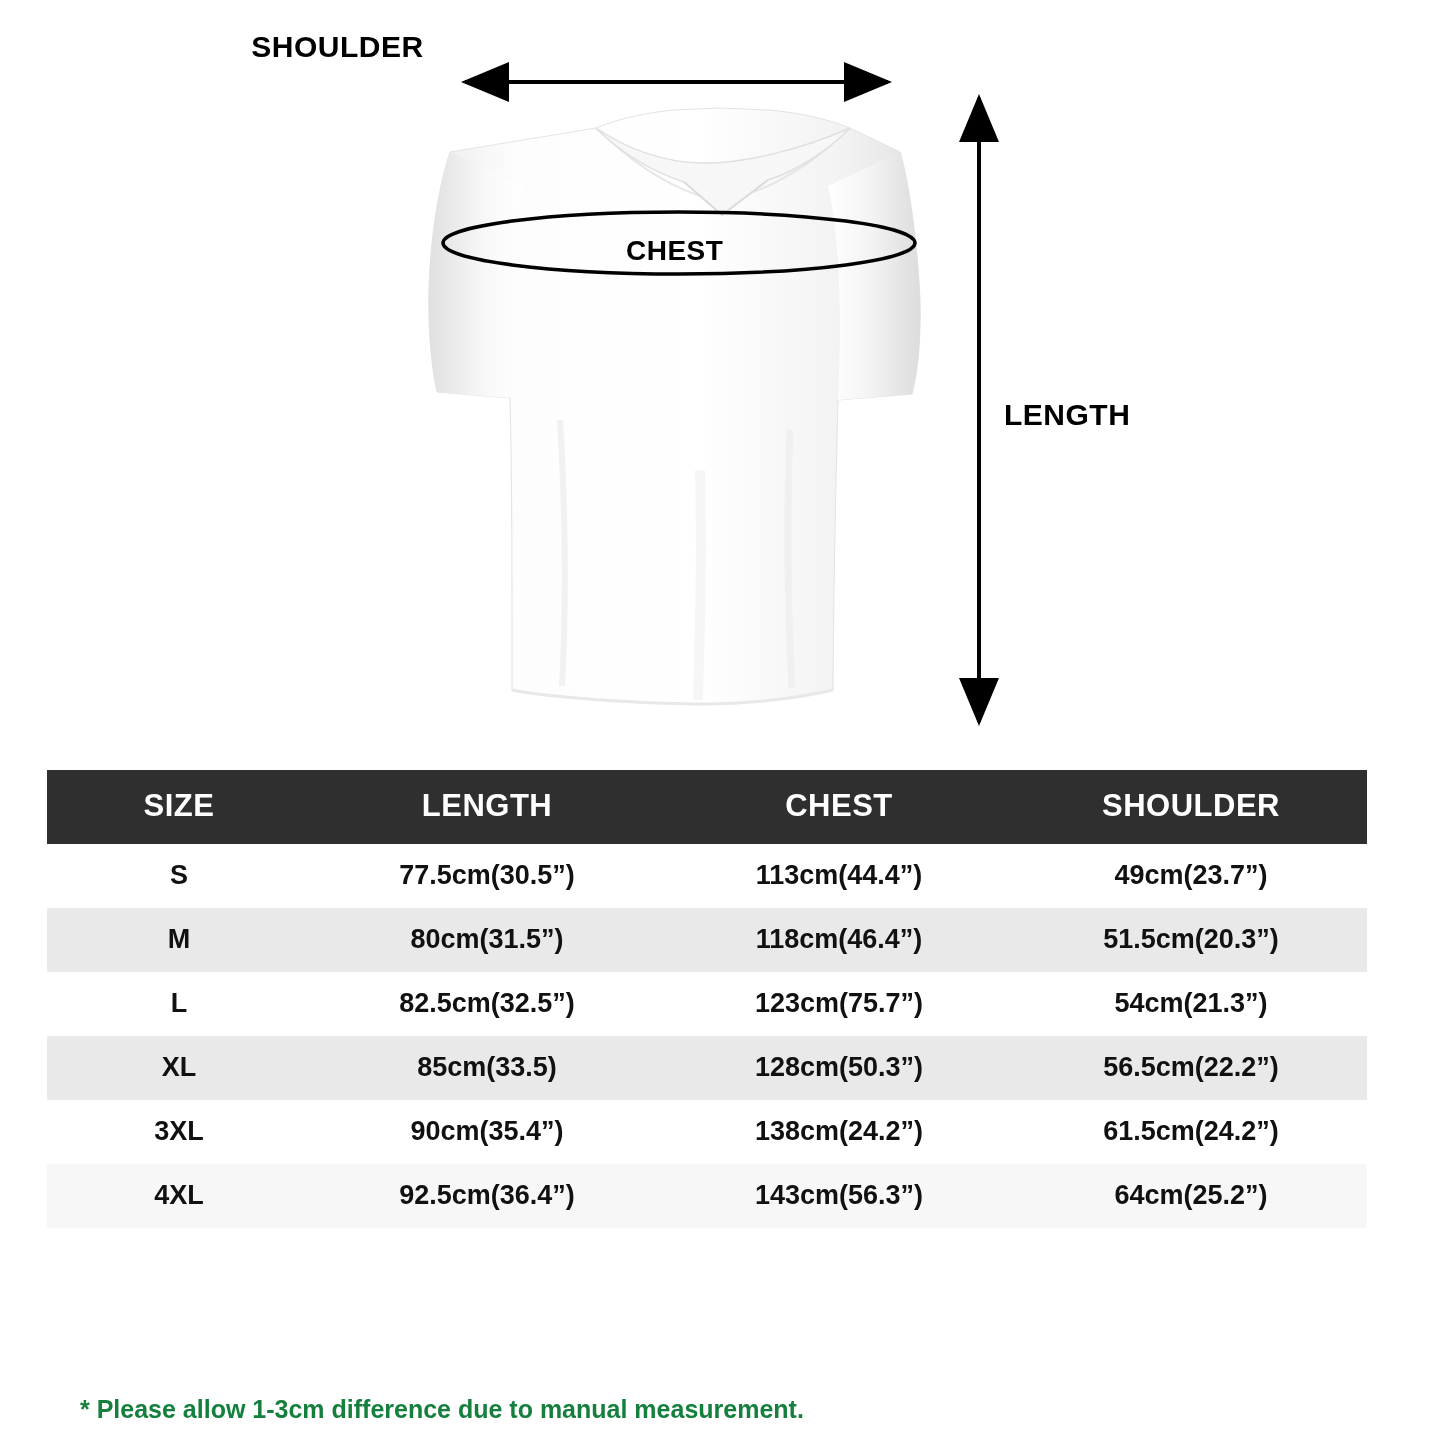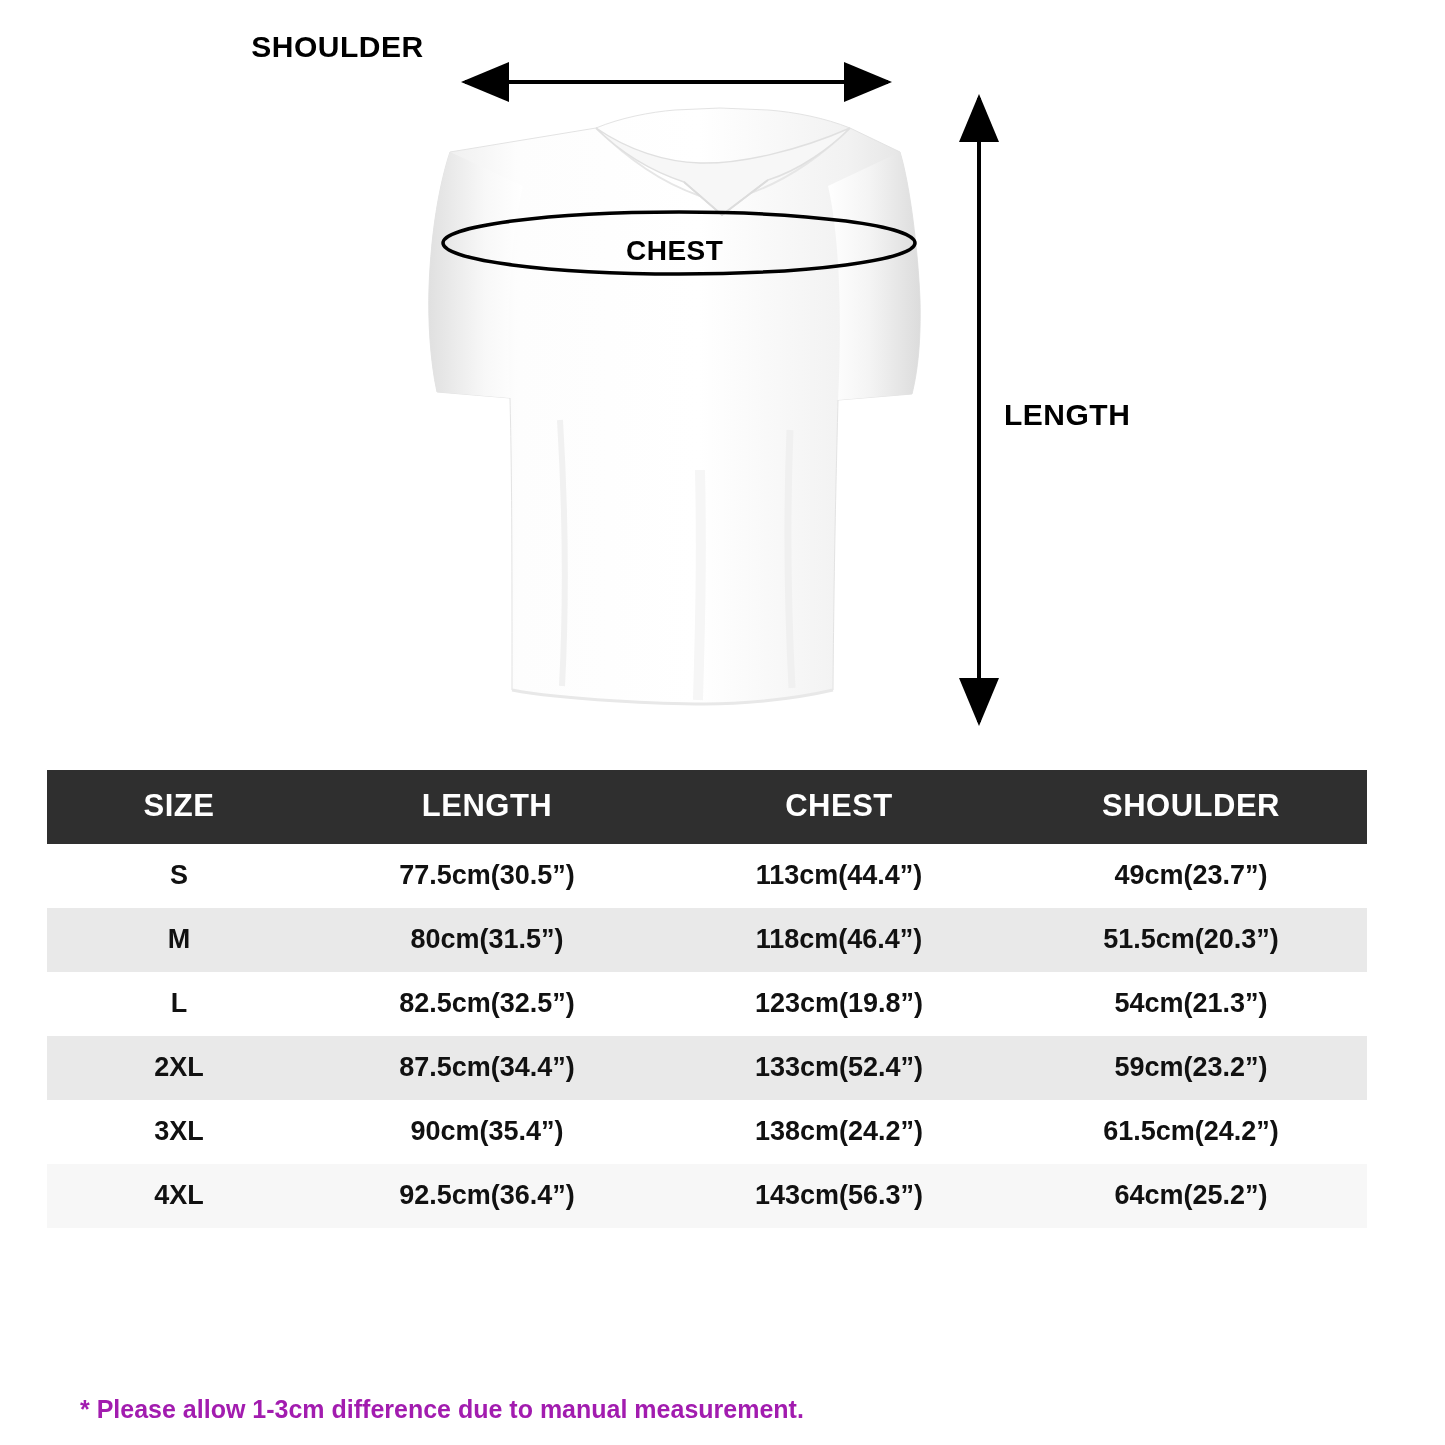--- a/index.html
+++ b/index.html
@@ -93,21 +93,21 @@
   .col-length { width: 352px; }
   .col-chest  { width: 352px; }
   .col-shoulder { width: 352px; }
 
   .footnote {
     position: absolute;
     left: 80px;
     top: 1395px;
     font-size: 25px;
     font-weight: bold;
-    color: #a21caf;
+    color: #15803d;
     white-space: nowrap;
   }
 </style>
 </head>
 <body>
 
 <div class="page">
 
   <div class="diagram">
     <svg width="1445" height="770" viewBox="0 0 1445 770">
@@ -218,28 +218,28 @@
         </tr>
         <tr>
           <td>M</td>
           <td>80cm(31.5”)</td>
           <td>118cm(46.4”)</td>
           <td>51.5cm(20.3”)</td>
         </tr>
         <tr>
           <td>L</td>
           <td>82.5cm(32.5”)</td>
-          <td>123cm(19.8”)</td>
+          <td>123cm(75.7”)</td>
           <td>54cm(21.3”)</td>
         </tr>
         <tr>
-          <td>2XL</td>
-          <td>87.5cm(34.4”)</td>
-          <td>133cm(52.4”)</td>
-          <td>59cm(23.2”)</td>
+          <td>XL</td>
+          <td>85cm(33.5)</td>
+          <td>128cm(50.3”)</td>
+          <td>56.5cm(22.2”)</td>
         </tr>
         <tr>
           <td>3XL</td>
           <td>90cm(35.4”)</td>
           <td>138cm(24.2”)</td>
           <td>61.5cm(24.2”)</td>
         </tr>
         <tr class="last-row">
           <td>4XL</td>
           <td>92.5cm(36.4”)</td>

